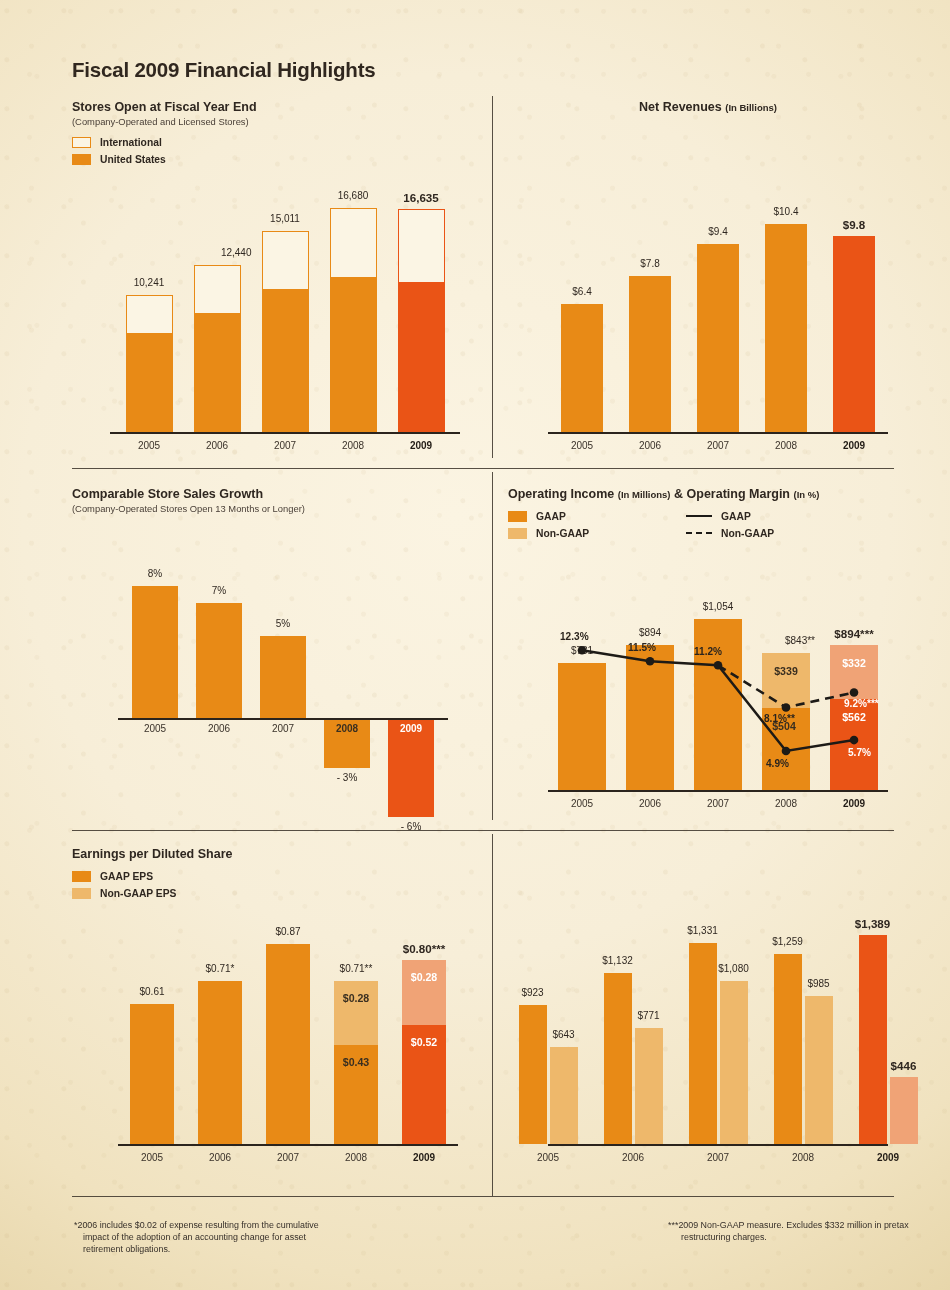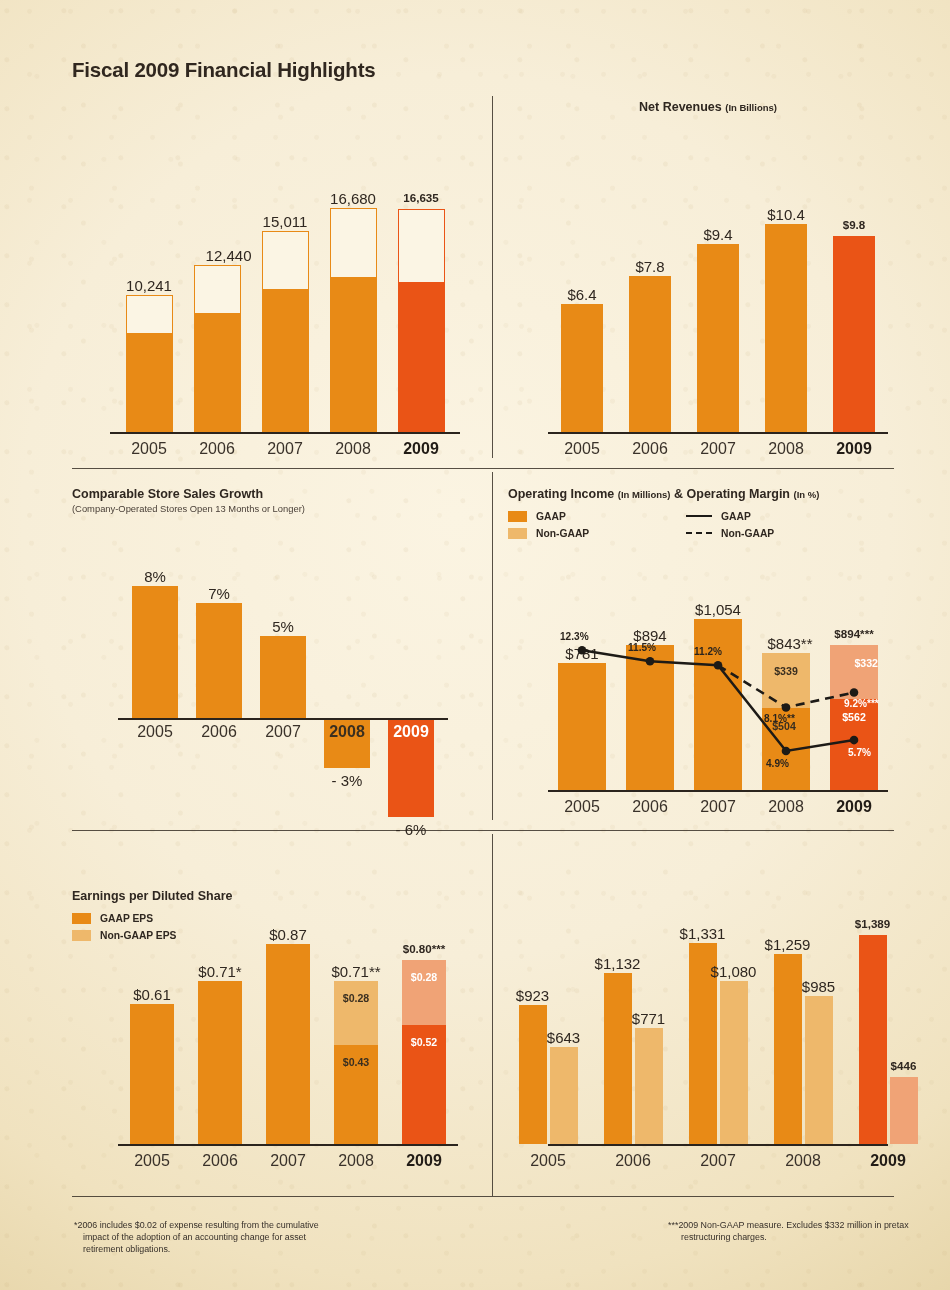--- a/index.html
+++ b/index.html
@@ -50,25 +50,25 @@
   .sw-out{width:19px;height:11px;margin-right:9px;flex:none;border:1.6px solid #E88A16;background:#FBF5E4;box-sizing:border-box;}
   .lg-lbl{font-size:10.3px;font-weight:bold;color:#2f2720;white-space:nowrap;}
   .lg-line{width:26px;height:0;border-top:2.4px solid #1d1a16;margin-right:9px;flex:none;}
   .lg-dash{width:26px;height:0;border-top:2.6px dashed #1d1a16;margin-right:9px;flex:none;}
 
   
   .plot{position:absolute;}
   .axis{position:absolute;height:1.6px;background:#2b241d;}
   .bar{position:absolute;}
   .bar-out{position:absolute;border:1.5px solid #E88A16;background:#FBF5E4;box-sizing:border-box;}
-  .vlabel{position:absolute;font-size:15px;color:#2f2720;text-align:center;white-space:nowrap;}
+  .vlabel{position:absolute;font-size:10px;color:#2f2720;text-align:center;white-space:nowrap;}
   .vlabel.b{font-weight:bold;font-size:11.6px;}
   .inlbl{position:absolute;font-size:10.6px;font-weight:bold;text-align:center;white-space:nowrap;color:#3a2f20;}
   .inlbl.w{color:#ffffff;}
-  .xlab{position:absolute;font-size:16px;color:#3a322a;text-align:center;white-space:nowrap;}
+  .xlab{position:absolute;font-size:10px;color:#3a322a;text-align:center;white-space:nowrap;}
   .xlab.b{font-weight:bold;color:#221c16;}
 
   
   .lineSvg{position:absolute;left:0;top:0;overflow:visible;}
   .mlabel{position:absolute;font-size:10.1px;font-weight:bold;white-space:nowrap;color:#2b241d;}
   .mlabel.w{color:#ffffff;}
 
   
   .fn{position:absolute;font-size:8.9px;line-height:1.35;color:#37302a;}
   .fn .mark{font-weight:normal;}
@@ -81,20 +81,34 @@
 
   <div class="page-title">Fiscal 2009 Financial Highlights</div>
 
   <div class="vrule" style="left:492px;top:96px;height:362px;"></div>
   <div class="vrule" style="left:492px;top:472px;height:348px;"></div>
   <div class="vrule" style="left:492px;top:834px;height:362px;"></div>
   <div class="hrule" style="left:72px;top:468px;width:822px;"></div>
   <div class="hrule" style="left:72px;top:830px;width:822px;"></div>
   <div class="hrule" style="left:72px;top:1196px;width:822px;"></div>
 
+  <div class="panel" style="left:72px;top:100px;width:410px;">
+    <div class="p-title">Stores Open at Fiscal Year End</div>
+    <div class="p-sub">(Company-Operated and Licensed Stores)</div>
+    <div class="legend">
+      <div class="lg-row">
+        <span class="sw-out"></span>
+        <span class="lg-lbl">International</span>
+      </div>
+      <div class="lg-row">
+        <span class="sw" style="background:#E88A16;"></span>
+        <span class="lg-lbl">United States</span>
+      </div>
+    </div>
+  </div>
   <div class="plot" id="plot-stores" style="left:110px;top:160px;width:350px;height:300px;">
       <div class="bar-out" style="left:15.5px;top:134.71524324324326px;width:47px;height:137.28475675675674px;border-color:#E88A16;"></div>
       <div class="bar" style="left:15.5px;top:173.43005405405404px;width:47px;height:98.56994594594595px;background:#E88A16;"></div>
       <div class="vlabel" style="left:4.5px;top:116.71524324324326px;width:69px;">10,241</div>
       <div class="bar-out" style="left:83.5px;top:105.23675675675676px;width:47px;height:166.76324324324324px;border-color:#E88A16;"></div>
       <div class="bar" style="left:83.5px;top:152.74551351351352px;width:47px;height:119.25448648648648px;background:#E88A16;"></div>
       <div class="vlabel" style="left:72.5px;top:87.23675675675676px;width:69px;text-align:right;">12,440</div>
       <div class="bar-out" style="left:151.5px;top:70.77145945945946px;width:47px;height:201.22854054054054px;border-color:#E88A16;"></div>
       <div class="bar" style="left:151.5px;top:128.77664864864863px;width:47px;height:143.22335135135137px;background:#E88A16;"></div>
       <div class="vlabel" style="left:140.5px;top:52.771459459459464px;width:69px;">15,011</div>
@@ -188,27 +202,27 @@
   </div>
   <div class="plot" id="plot-opinc" style="left:548px;top:570px;width:340px;height:256px;">
       <div class="bar" style="left:10px;top:93.08749999999999px;width:48px;height:126.91250000000001px;background:#E88A16;"></div>
       <div class="vlabel" style="left:-6px;top:75.08749999999999px;width:80px;">$781</div>
       <div class="bar" style="left:78px;top:74.725px;width:48px;height:145.275px;background:#E88A16;"></div>
       <div class="vlabel" style="left:62px;top:56.724999999999994px;width:80px;">$894</div>
       <div class="bar" style="left:146px;top:48.724999999999994px;width:48px;height:171.275px;background:#E88A16;"></div>
       <div class="vlabel" style="left:130px;top:30.724999999999994px;width:80px;">$1,054</div>
       <div class="bar" style="left:214px;top:83.01250000000003px;width:48px;height:55.08749999999999px;background:#EEB86B;"></div>
       <div class="bar" style="left:214px;top:138.10000000000002px;width:48px;height:81.89999999999999px;background:#E88A16;"></div>
-      <div class="vlabel" style="left:202px;top:65.01250000000003px;width:80px;">$843**</div>
+      <div class="vlabel" style="left:212px;top:65.01250000000003px;width:80px;">$843**</div>
       <div class="inlbl" style="left:214px;top:95.01250000000003px;width:48px;">$339</div>
       <div class="inlbl" style="left:214px;top:150.10000000000002px;width:44px;">$504</div>
       <div class="bar" style="left:282px;top:74.72500000000001px;width:48px;height:53.95px;background:#F0A376;"></div>
       <div class="bar" style="left:282px;top:128.675px;width:48px;height:91.325px;background:#EA5416;"></div>
       <div class="vlabel b" style="left:266px;top:56.72500000000001px;width:80px;">$894***</div>
-      <div class="inlbl w" style="left:282px;top:86.72500000000001px;width:48px;text-align:right;">$332</div>
+      <div class="inlbl w" style="left:282px;top:86.72500000000001px;width:48px;">$332</div>
       <div class="inlbl w" style="left:282px;top:140.675px;width:48px;">$562</div>
       <div class="axis" style="left:0;top:220px;width:340px;"></div>
       <div class="xlab" style="left:10px;top:228px;width:48px;">2005</div>
       <div class="xlab" style="left:78px;top:228px;width:48px;">2006</div>
       <div class="xlab" style="left:146px;top:228px;width:48px;">2007</div>
       <div class="xlab" style="left:214px;top:228px;width:48px;">2008</div>
       <div class="xlab b" style="left:282px;top:228px;width:48px;">2009</div>
       <svg class="lineSvg" width="340" height="240">
         <polyline points="34,80.31999999999998 102,91.19999999999999 170,95.28000000000002 238,180.95999999999998 306,170.07999999999998" fill="none" stroke="#1d1a16" stroke-width="2.6"></polyline>
         <polyline points="170,95.28000000000002 238,137.44 306,122.48" fill="none" stroke="#1d1a16" stroke-width="2.6" stroke-dasharray="9,6"></polyline>
@@ -222,21 +236,21 @@
       </svg>
       <div class="mlabel" style="left:12px;top:61.31999999999998px;">12.3%</div>
       <div class="mlabel" style="left:80px;top:72.19999999999999px;">11.5%</div>
       <div class="mlabel" style="left:146px;top:76.28000000000002px;">11.2%</div>
       <div class="mlabel" style="left:218px;top:187.95999999999998px;">4.9%</div>
       <div class="mlabel w" style="left:300px;top:177.07999999999998px;">5.7%</div>
       <div class="mlabel" style="left:216px;top:143.44px;">8.1%**</div>
       <div class="mlabel w" style="left:296px;top:128.48000000000002px;">9.2%***</div>
     </div>
 
-  <div class="panel" style="left:72px;top:847px;width:410px;margin-top:42px;">
+  <div class="panel" style="left:72px;top:847px;width:410px;">
     <div class="p-title">Earnings per Diluted Share</div>
     <div class="legend">
       <div class="lg-row">
         <span class="sw" style="background:#E88A16;"></span>
         <span class="lg-lbl">GAAP EPS</span>
       </div>
       <div class="lg-row">
         <span class="sw" style="background:#EEB86B;"></span>
         <span class="lg-lbl">Non-GAAP EPS</span>
       </div>

